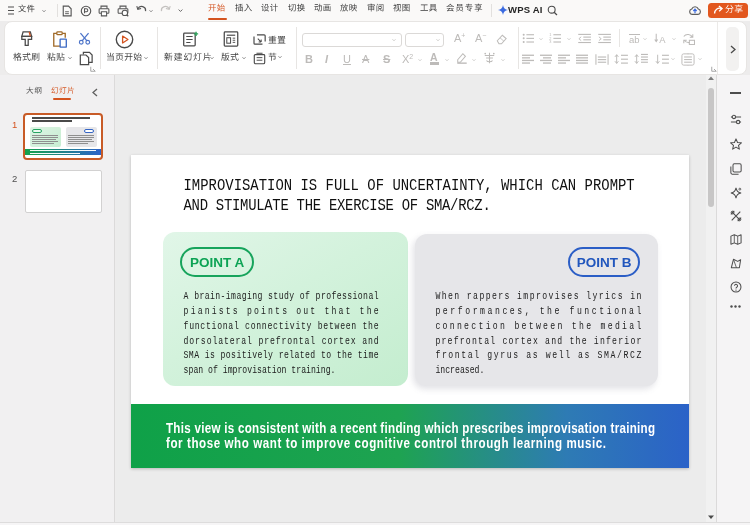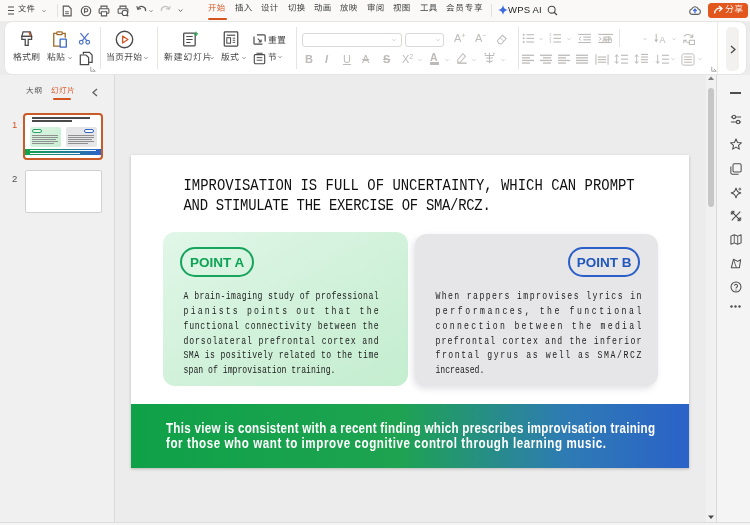--- a/index.html
+++ b/index.html
@@ -102,21 +102,21 @@
 <div style="position:absolute;left:446px;top:4.4px;width:38px;height:8.4px">
     <svg style="overflow:visible;display:block" width="37.6" height="8.4" viewBox="0 0 37.6 8.4">
       <path d="M1.3188000000000002 7.2164817679558C1.6380000000000003 7.098881767955801 2.1084000000000005 7.065281767955801 6.560400000000001 6.687281767955801C6.753600000000001 6.9392817679558005 6.921600000000001 7.1828817679558 7.039200000000001 7.3928817679558L7.602000000000001 7.048481767955801C7.232400000000001 6.4184817679558 6.434400000000001 5.511281767955801 5.678400000000001 4.8392817679558L5.1492 5.1248817679558005C5.476800000000001 5.4272817679558 5.812800000000001 5.7800817679558 6.115200000000001 6.1328817679558005L2.2932 6.4268817679558C2.8896000000000006 5.872481767955801 3.4860000000000007 5.2004817679558 4.0068 4.5116817679558H7.711200000000001V3.8984817679558H0.7476000000000002V4.5116817679558H3.1500000000000004C2.6040000000000005 5.2592817679558 1.9656000000000002 5.922881767955801 1.7388000000000003 6.124481767955801C1.4784000000000002 6.3680817679558 1.2852000000000001 6.527681767955801 1.1004000000000003 6.5696817679558C1.1760000000000002 6.7376817679558005 1.2852000000000001 7.073681767955801 1.3188000000000002 7.2164817679558ZM4.233600000000001 -0.32671823204420036C3.4776000000000007 0.7988817679558 1.9992000000000003 1.8656817679557998 0.35280000000000006 2.5628817679558002C0.5040000000000001 2.6804817679557997 0.7224000000000002 2.9492817679558 0.8148000000000001 3.1088817679558C1.3020000000000003 2.8820817679558 1.7724000000000002 2.6300817679558 2.2176000000000005 2.3528817679558003V2.8652817679558H6.224400000000001V2.2772817679557997H2.3268000000000004C3.0492000000000004 1.8068817679558 3.6960000000000006 1.2776817679557997 4.225200000000001 0.6980817679557996C4.7292000000000005 1.2188817679558 5.434800000000001 1.7900817679558 6.224400000000001 2.2772817679557997C6.678000000000001 2.5628817679558002 7.165200000000001 2.8148817679558 7.644000000000001 3.0080817679558C7.7448000000000015 2.8400817679558 7.954800000000001 2.5796817679558 8.089200000000002 2.4536817679558C6.728400000000001 1.9832817679558001 5.3592 1.0676817679557997 4.5864 0.2696817679557997L4.838400000000001 -0.06631823204420062Z M11.651200000000001 0.5972817679558H15.574000000000002V1.5548817679558002H11.651200000000001ZM10.996 0.05128176795579975V2.1008817679557996H16.262800000000002V0.05128176795579975ZM13.222000000000001 3.9824817679558002V4.7552817679558C13.222000000000001 5.4188817679558 12.9868 6.317681767955801 9.9544 6.914081767955801C10.0972 7.048481767955801 10.2904 7.292081767955801 10.366 7.434881767955801C13.5076 6.729281767955801 13.894000000000002 5.6456817679558 13.894000000000002 4.7636817679558V3.9824817679558002ZM13.843600000000002 6.1832817679558C14.868400000000001 6.5360817679558005 16.246000000000002 7.082081767955801 16.9432 7.434881767955801L17.2624 6.897281767955801C16.540000000000003 6.5528817679558005 15.154 6.0404817679558 14.1544 5.721281767955801ZM10.702 2.8568817679558V5.9564817679558H11.3488V3.4448817679558H15.918400000000002V5.897681767955801H16.590400000000002V2.8568817679558Z M22.37 -0.3435182320442003 22.101200000000002 0.6140817679557999H19.9508V1.2104817679558H21.9248L21.614 2.2100817679558H19.270400000000002V2.8232817679558H21.4124C21.2192 3.3944817679558 21.0344 3.9236817679558 20.866400000000002 4.3520817679558H24.780800000000003C24.302 4.8392817679558 23.6888 5.444081767955801 23.126 5.9648817679558C22.512800000000002 5.7380817679558005 21.8744 5.5280817679558005 21.32 5.3768817679558L20.9588 5.838881767955801C22.2524 6.2252817679558 23.9156 6.905681767955801 24.7472 7.409681767955801L25.1252 6.872081767955801C24.7724 6.662081767955801 24.2936 6.4352817679558 23.756 6.2168817679558C24.5288 5.469281767955801 25.385600000000004 4.637681767955801 25.9904 4.0076817679558L25.5116 3.7220817679558L25.4024 3.7640817679558003H21.740000000000002L22.0592 2.8232817679558H26.6036V2.2100817679558H22.2608L22.580000000000002 1.2104817679558H25.998800000000003V0.6140817679557999H22.7564L23.016800000000003 -0.25951823204420066Z M30.426000000000002 1.9664817679558002H34.390800000000006V2.7224817679558004H30.426000000000002ZM29.796000000000003 1.4960817679557996V3.1928817679558H35.0544V1.4960817679557996ZM34.77720000000001 3.6968817679558 34.6092 3.7052817679558H29.443200000000004V4.2176817679558H33.769200000000005C33.24 4.4192817679558 32.6184 4.6040817679558 32.06400000000001 4.7300817679558005L32.055600000000005 5.2256817679558H28.653600000000004V5.7800817679558H32.055600000000005V6.7376817679558005C32.055600000000005 6.855281767955801 32.013600000000004 6.888881767955801 31.862400000000004 6.897281767955801C31.711200000000005 6.905681767955801 31.140000000000004 6.914081767955801 30.5604 6.888881767955801C30.652800000000003 7.048481767955801 30.745200000000004 7.250081767955801 30.787200000000002 7.418081767955801C31.543200000000002 7.418081767955801 32.022000000000006 7.418081767955801 32.316 7.3424817679558005C32.6184 7.258481767955801 32.7192 7.107281767955801 32.7192 6.7544817679558005V5.7800817679558H36.1632V5.2256817679558H32.7192V5.0156817679558C33.6516 4.7804817679558 34.626000000000005 4.4360817679558 35.34 4.0328817679558L34.92 3.6716817679558003ZM31.828800000000005 -0.2679182320442006C31.929600000000004 -0.06631823204420062 32.0388 0.1772817679557992 32.122800000000005 0.4040817679558H28.737600000000004V0.9500817679557994H36.054V0.4040817679558H32.8284C32.736000000000004 0.1520817679557993 32.601600000000005 -0.15031823204420025 32.458800000000004 -0.3855182320442001Z" fill="#3d3d3d"></path>
     </svg>
   </div>
 <div class="abs" style="left:207.5px;top:17.5px;width:19px;height:2.6px;background:#d4531f;border-radius:1.3px"></div>
 <div style="position:absolute;left:491px;top:4px;width:1px;height:13px;background:#e2e0de"></div>
 <svg class="abs" style="left:497.5px;top:5px" width="10" height="10" viewBox="0 0 12 12">
     <path d="M6 0 C6.5 3.5 8.5 5.5 12 6 C8.5 6.5 6.5 8.5 6 12 C5.5 8.5 3.5 6.5 0 6 C3.5 5.5 5.5 3.5 6 0 Z" fill="#3a6ae0"></path>
   </svg>
-<div class="abs" style="left:508px;top:4px;font-size:9.5px;font-weight:normal;color:#252525;letter-spacing:0.2px">WPS AI</div>
+<div class="abs" style="left:508px;top:4px;font-size:9.5px;font-weight:bold;color:#252525;letter-spacing:0.2px">WPS AI</div>
 <svg class="abs" style="left:547px;top:4.5px" width="11" height="11" viewBox="0 0 16 16">
     <circle cx="6.8" cy="6.8" r="5" fill="none" stroke="#4a4a4a" stroke-width="1.6"></circle>
     <path d="M10.5 10.5 l4 4" stroke="#4a4a4a" stroke-width="1.8"></path>
   </svg>
 <svg class="abs" style="left:688.5px;top:4.5px" width="12" height="10.5" viewBox="0 0 16 14">
     <path d="M4.5 12.5 a3.6 3.6 0 0 1 -0.8 -7.1 a4.6 4.6 0 0 1 8.7 0 a3.6 3.6 0 0 1 -0.9 7.1 z" fill="none" stroke="#5d5d5d" stroke-width="1.5"></path>
     <path d="M8 11 V6 M5.8 8 L8 5.6 L10.2 8" fill="none" stroke="#3a6ae0" stroke-width="1.6"></path>
   </svg>
 <div class="abs" style="left:708px;top:2.8px;width:39.5px;height:14.8px;background:#e2571e;border-radius:3.5px"></div>
 <svg class="abs" style="left:712.5px;top:5px" width="11" height="10" viewBox="0 0 14 12">
@@ -311,21 +311,21 @@
 <svg class="abs" style="left:598px;top:33px" width="14" height="11" viewBox="0 0 16 13">
     <g fill="#bdbbb9">
       <rect x="0" y="1" width="15" height="1.3"></rect>
       <rect x="6" y="4.2" width="9" height="1.3"></rect>
       <rect x="6" y="7.4" width="9" height="1.3"></rect>
       <rect x="0" y="10.6" width="15" height="1.3"></rect>
     </g>
     <path d="M0.8 4.5 L3.5 6.8 L0.8 9" fill="none" stroke="#bdbbb9" stroke-width="1.1"></path>
   </svg>
 <div style="position:absolute;left:618.5px;top:29px;width:1px;height:18px;background:#e7e5e3"></div>
-<div class="abs" style="left:602px;top:33.5px;font-size:9.5px;color:#bdbbb9;border-top:1.3px solid #bdbbb9;line-height:10px">ab</div>
+<div class="abs" style="left:629px;top:33.5px;font-size:9.5px;color:#bdbbb9;border-top:1.3px solid #bdbbb9;line-height:10px">ab</div>
 <svg style="position:absolute;left:643.0px;top:36.5px" width="4" height="4" viewBox="0 0 8 8">
     <path d="M1 2.5 L4 5.5 L7 2.5" fill="none" stroke="#bdbbb9" stroke-width="1.4"></path>
   </svg>
 <svg class="abs" style="left:654px;top:32.5px" width="13" height="12" viewBox="0 0 15 14">
     <path d="M2.5 1 v9 M0.8 7.5 L2.5 10 L4.2 7.5" fill="none" stroke="#bdbbb9" stroke-width="1.2"></path>
     <text x="6" y="12" font-size="11" font-family="Liberation Sans" fill="#bdbbb9">A</text>
   </svg>
 <svg style="position:absolute;left:672.0px;top:36.5px" width="4" height="4" viewBox="0 0 8 8">
     <path d="M1 2.5 L4 5.5 L7 2.5" fill="none" stroke="#bdbbb9" stroke-width="1.4"></path>
   </svg>

